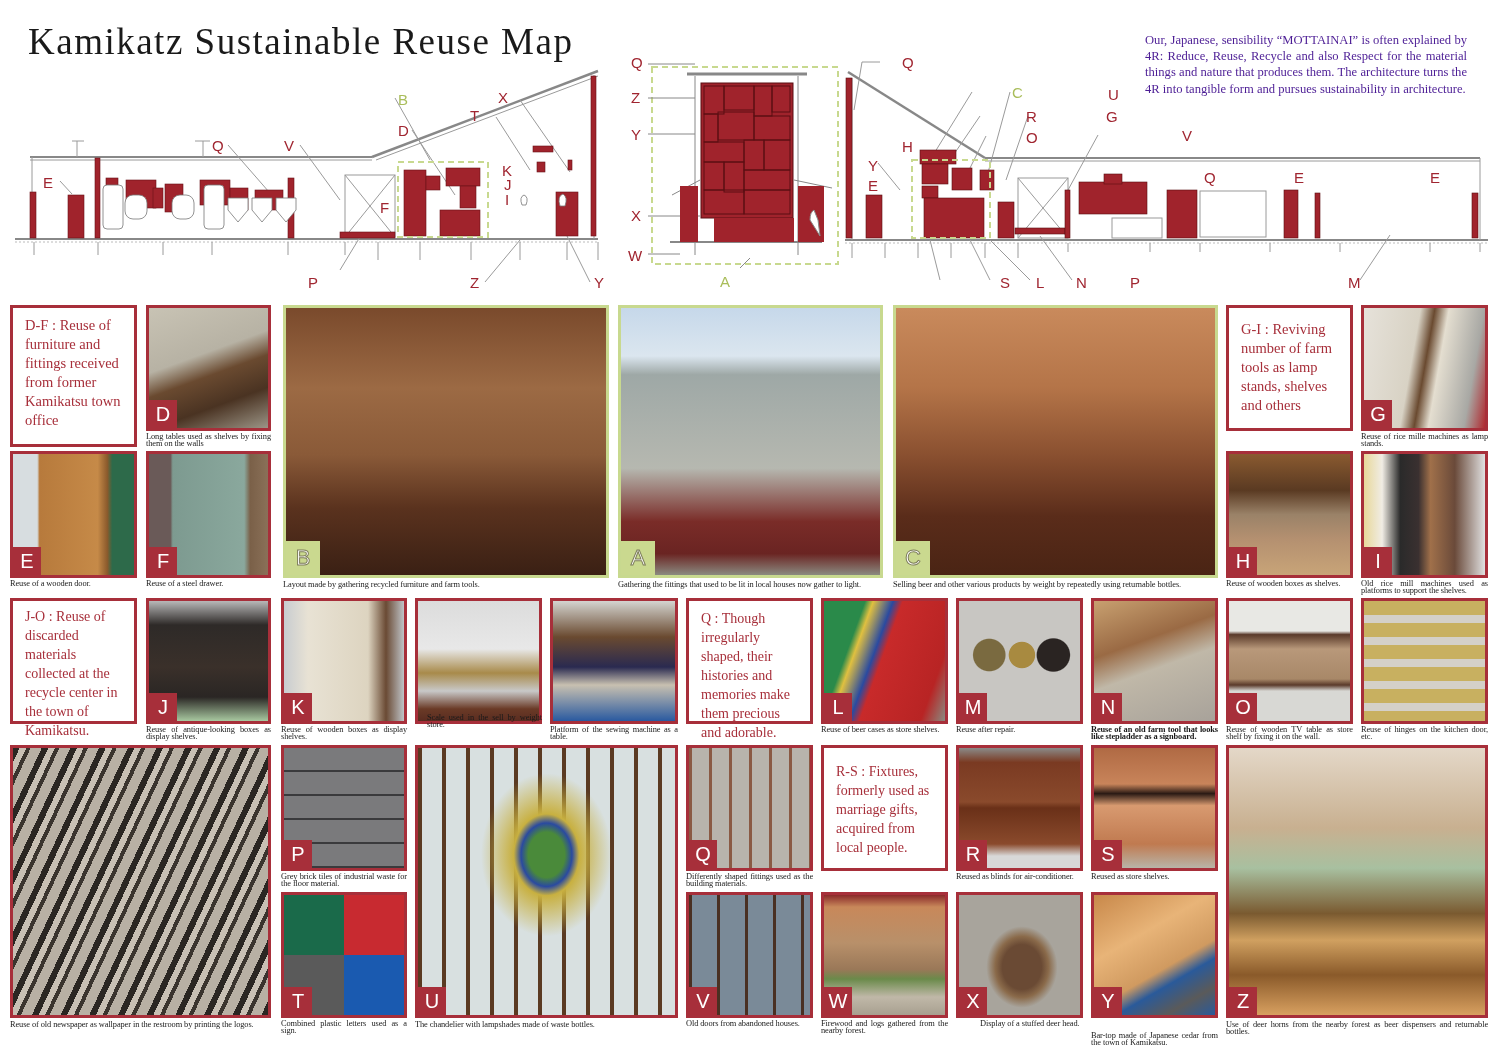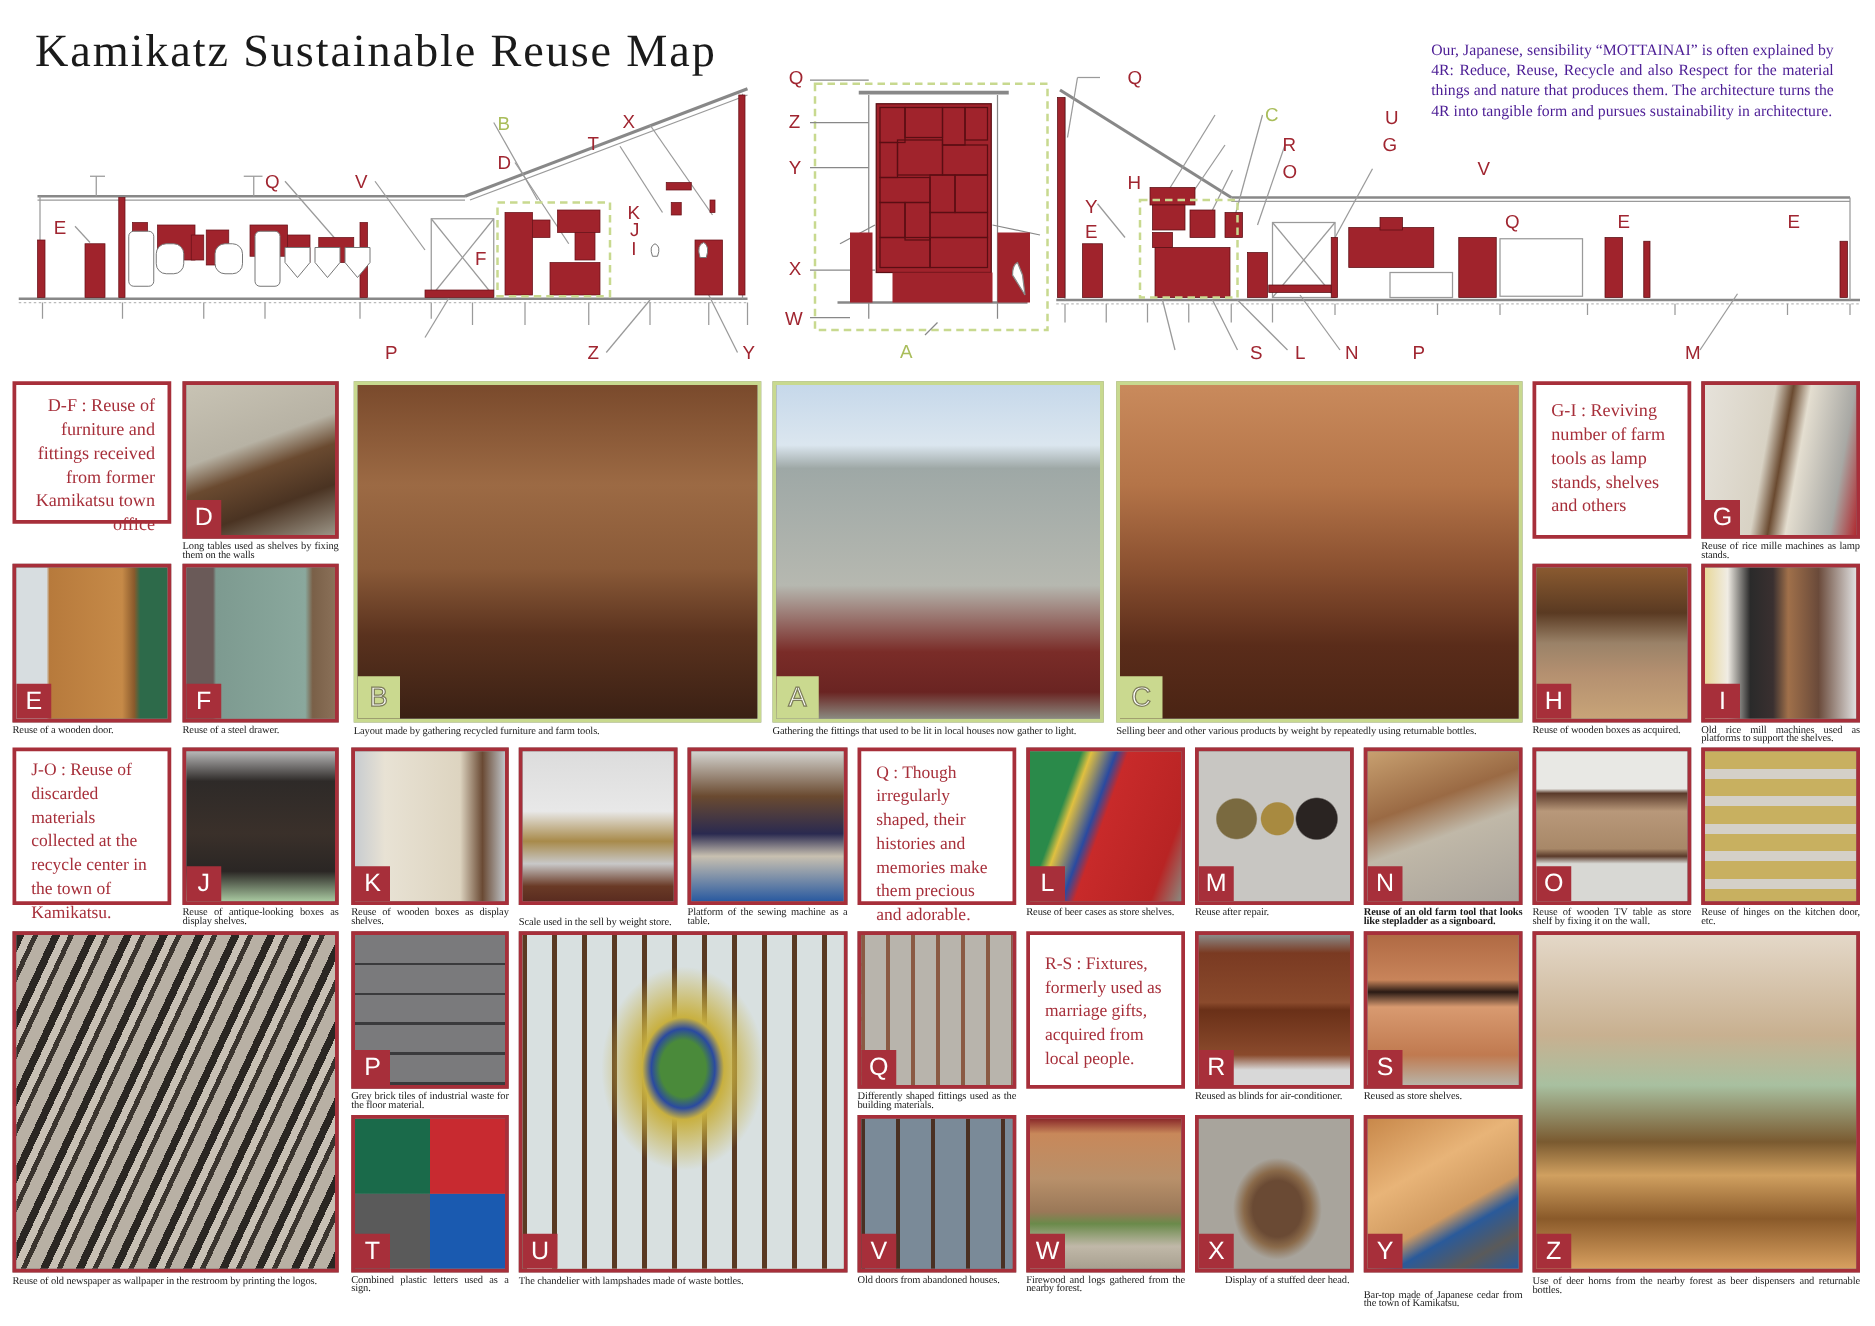--- a/index.html
+++ b/index.html
@@ -294,21 +294,21 @@
   <span class="lbl" style="left:364px;top:120px;">Q</span>
   <span class="lbl" style="left:454px;top:120px;">E</span>
   <span class="lbl" style="left:590px;top:120px;">E</span>
   <span class="lbl" style="left:160px;top:225px;">S</span>
   <span class="lbl" style="left:196px;top:225px;">L</span>
   <span class="lbl" style="left:236px;top:225px;">N</span>
   <span class="lbl" style="left:290px;top:225px;">P</span>
   <span class="lbl" style="left:508px;top:225px;">M</span>
 </div>
 
-<div class="textbox" style="left:10px;top:305px;width:127px;height:114px;font-size:14.5px;line-height:19px;text-align:right;">
+<div class="textbox" style="left:10px;top:305px;width:127px;height:142px;font-size:14.5px;line-height:19px;">
   <span>D-F : Reuse of furniture and fittings received from former Kamikatsu town office</span>
 </div>
 
 <div class="card" style="left:146px;top:305px;width:125px;">
   <div class="frame" style="height:126px;">
     <div class="photo" style="background:linear-gradient(160deg,#c8c3b4 0%,#b7b2a4 40%,#6a4a30 55%,#4a3322 75%,#9b9486 100%);"></div>
     <div class="badge">D</div>
   </div>
   <div class="cap" style="top:128px;">Long tables used as shelves by fixing them on the walls</div>
 </div>
@@ -363,21 +363,21 @@
     <div class="badge">G</div>
   </div>
   <div class="cap" style="top:128px;">Reuse of rice mille machines as lamp stands.</div>
 </div>
 
 <div class="card" style="left:1226px;top:451px;width:127px;">
   <div class="frame" style="height:127px;">
     <div class="photo" style="background:linear-gradient(180deg,#8a5a30 0%,#5a3a22 30%,#9a8268 50%,#b49070 70%,#c8a478 100%);"></div>
     <div class="badge">H</div>
   </div>
-  <div class="cap" style="top:129px;">Reuse of wooden boxes as acquired.</div>
+  <div class="cap" style="top:129px;">Reuse of wooden boxes as shelves.</div>
 </div>
 
 <div class="card" style="left:1361px;top:451px;width:127px;">
   <div class="frame" style="height:127px;">
     <div class="photo" style="background:linear-gradient(90deg,#e8d89a 0%,#f0ece4 15%,#2a2a2a 30%,#3a3030 45%,#a0704a 55%,#6a4a3a 75%,#e0e0e0 100%);"></div>
     <div class="badge">I</div>
   </div>
   <div class="cap" style="top:129px;">Old rice mill machines used as platforms to support the shelves.</div>
 </div>
 
@@ -398,21 +398,21 @@
     <div class="photo" style="background:linear-gradient(90deg,#c8ccd0 0%,#e8e2d4 20%,#ddd4c0 70%,#6a4a34 85%,#bfc4c8 100%);"></div>
     <div class="badge">K</div>
   </div>
   <div class="cap" style="top:128px;">Reuse of wooden boxes as display shelves.</div>
 </div>
 
 <div class="card" style="left:415px;top:598px;width:127px;">
   <div class="frame" style="height:126px;">
     <div class="photo" style="background:linear-gradient(180deg,#dcdcdc 0%,#e8e8e8 40%,#a88a4a 60%,#c8c8c8 75%,#6a3a26 90%,#5a2c20 100%);"></div>
   </div>
-  <div class="cap" style="top:136px;">Scale used in the sell by weight store.</div>
+  <div class="cap" style="top:116px;margin-left:12px;">Scale used in the sell by weight store.</div>
 </div>
 
 <div class="card" style="left:550px;top:598px;width:128px;">
   <div class="frame" style="height:126px;">
     <div class="photo" style="background:linear-gradient(180deg,#d4d4d0 0%,#6a4a30 30%,#2a2a50 55%,#c8c0b0 70%,#2a5aa0 100%);"></div>
   </div>
   <div class="cap" style="top:128px;">Platform of the sewing machine as a table.</div>
 </div>
 
 <div class="textbox" style="left:686px;top:598px;width:127px;height:126px;font-size:14px;line-height:19px;padding-top:8px;">

